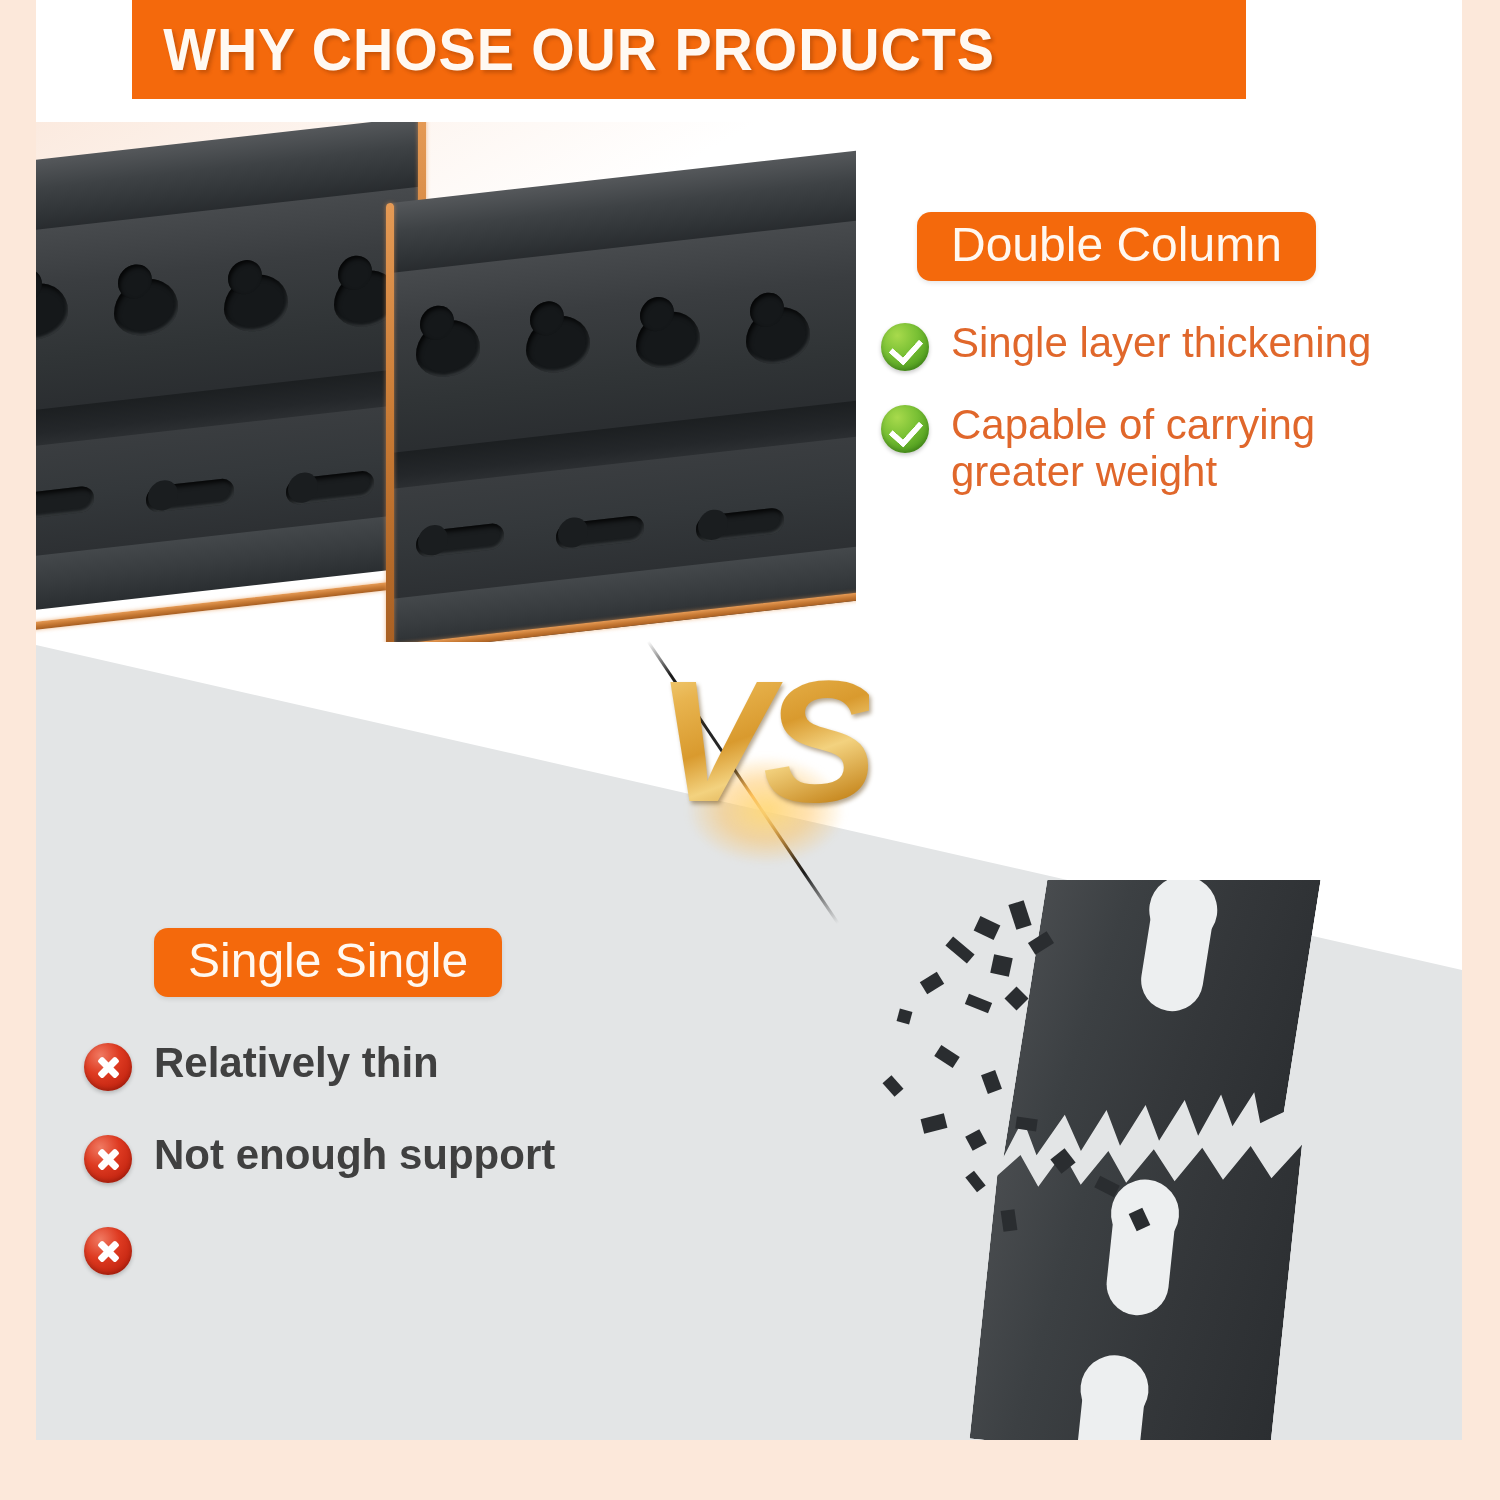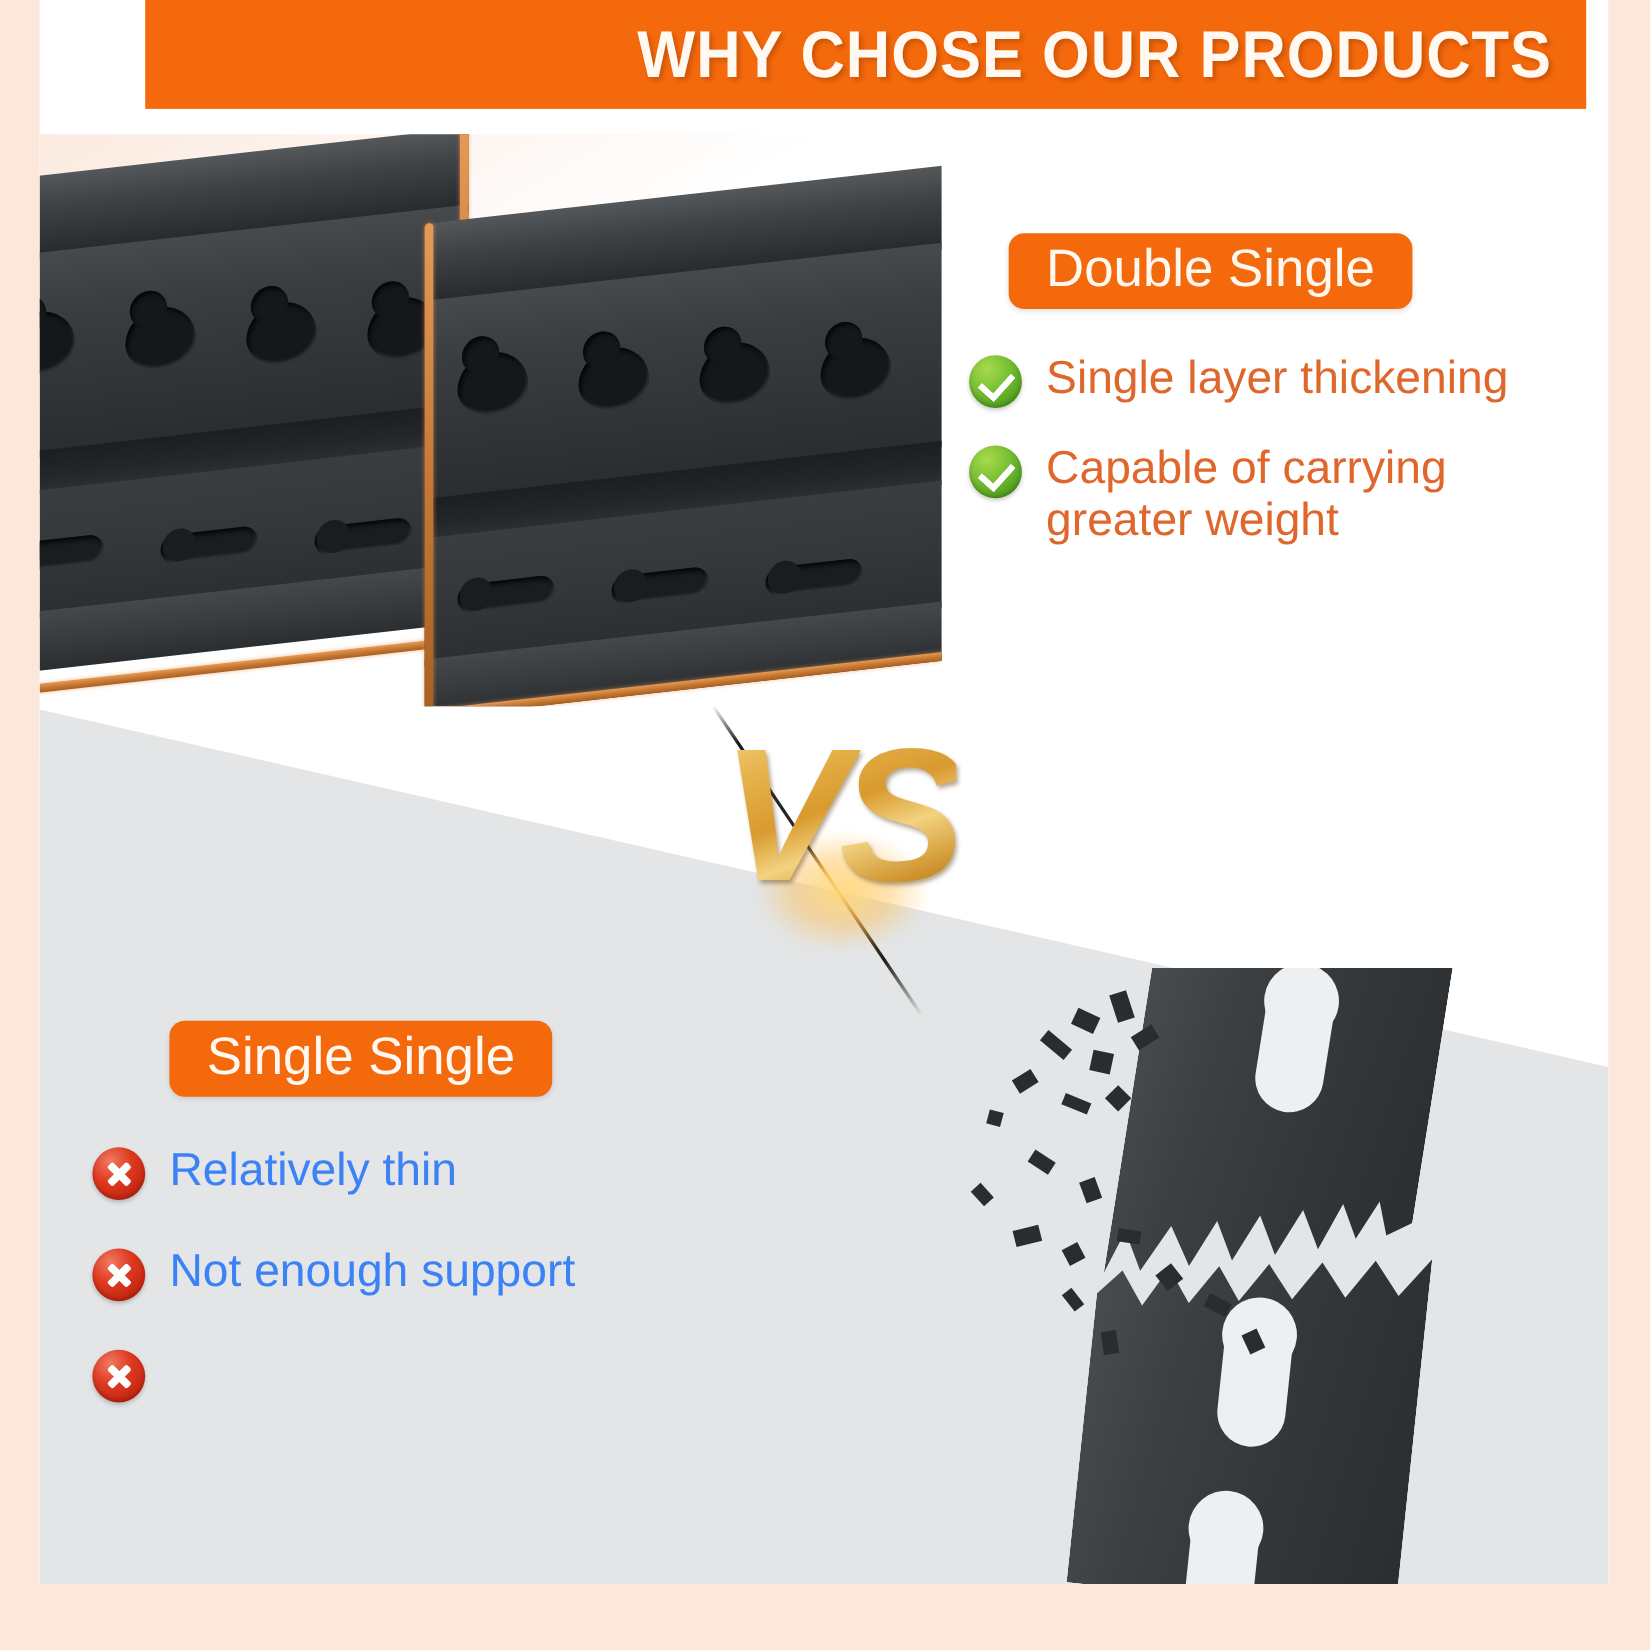--- a/index.html
+++ b/index.html
@@ -24,23 +24,23 @@
     left:36px; top:0px;
     width:1426px; height:1440px;
     background:#FFFFFF;
     overflow:hidden;
   }
 
   
   #header-banner {
     position:absolute;
     left:96px; top:0px;
-    width:1310px; height:99px;
+    width:1114px; height:99px;
     background:#F4690C;
-    display:flex; align-items:center; justify-content:flex-end;
+    display:flex; align-items:center; justify-content:flex-start;
     z-index:40;
   }
   #header-title {
     font-size:60px;
     font-weight:bold;
     color:#FFF9F2;
     letter-spacing:1px;
     transform:scaleX(0.93);
     text-shadow:3px 3px 4px rgba(120,45,0,0.33);
     white-space:nowrap;
@@ -289,22 +289,22 @@
 
   .bullet-text-pos {
     font-size:42px;
     line-height:1.12;
     color:#E0672B;
     font-weight:normal;
   }
   .bullet-text-neg {
     font-size:42px;
     line-height:1.12;
-    color:#3b82f6;
-    font-weight:normal;
+    color:#404040;
+    font-weight:bold;
   }
 
   
   #single-block {
     position:absolute;
     left:48px; top:928px;
     width:820px;
     z-index:35;
   }
   #single-badge-row { margin-left:70px; }
@@ -398,21 +398,21 @@
       <div id="vs-glow"></div>
       <div id="vs-text">VS</div>
     </div>
 
     <div id="header-banner">
       <div id="header-title">WHY CHOSE OUR PRODUCTS</div>
     </div>
 
     <div id="double-block">
       <div id="double-badge-row">
-        <span class="badge">Double Single</span>
+        <span class="badge">Double Column</span>
       </div>
       <div class="bullets">
 
         <div class="bullet-row">
           <span class="ic ic-check"></span>
           <span class="bullet-text-pos">Single layer thickening</span>
         </div>
 
 
         <div class="bullet-row">

